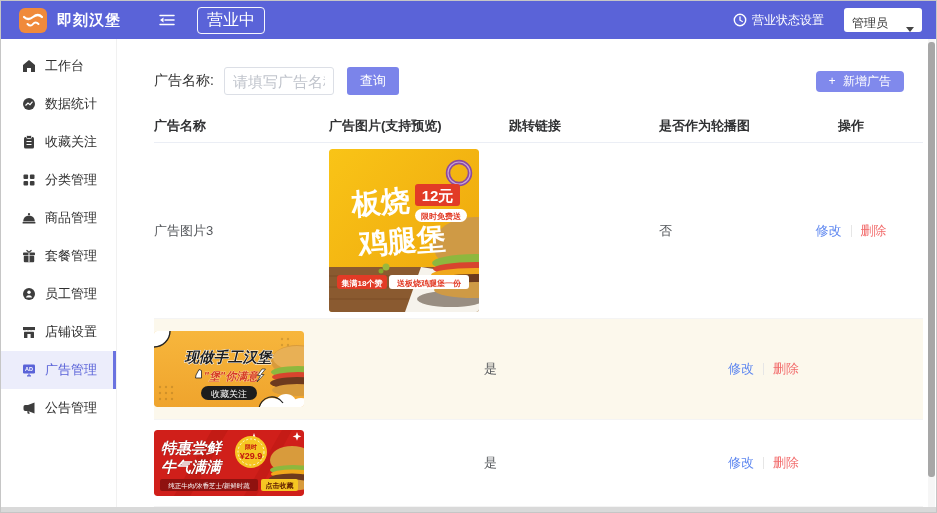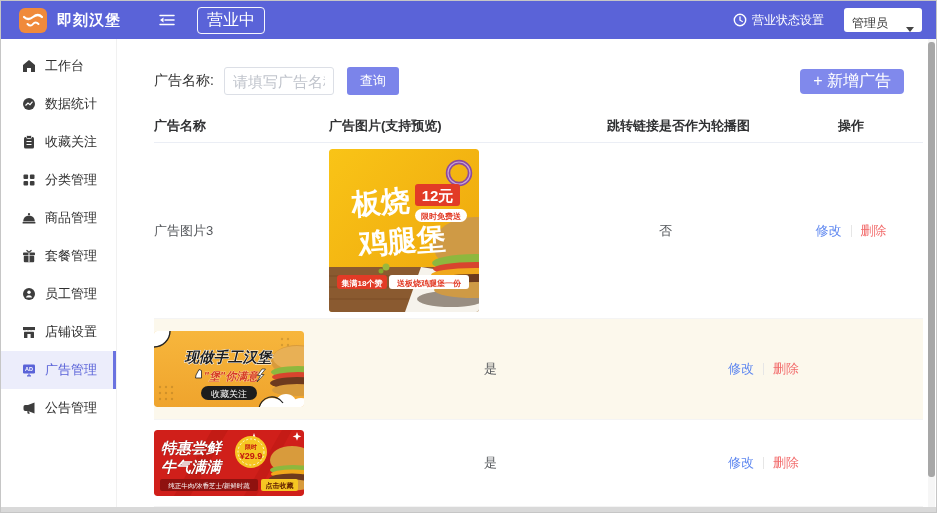--- a/index.html
+++ b/index.html
@@ -24,33 +24,33 @@
   .side-item.active { background:#ecedfb; color:#5a63d8; border-right:3px solid #6a72e0; }
   .side-item.active svg { color:#5a63d8; }
 
   
   .main { position:absolute; top:38px; left:116px; right:8px; bottom:5px; background:#fff; padding:28px 0 0 37px; }
   .search-row { display:flex; align-items:center; }
   .search-label { font-size:14px; color:#333; }
   .search-input { width:110px; height:28px; margin-left:10px; border:1px solid #dcdfe6; border-radius:3px; font-size:15px; padding:0 8px; color:#333; outline:none; font-family:"Liberation Sans", sans-serif; }
   .search-input::placeholder { color:#c0c4cc; }
   .btn-query { width:52px; height:28px; margin-left:13px; background:#7b84ea; color:#fff; border:none; border-radius:3px; font-size:13px; cursor:pointer; font-family:"Liberation Sans", sans-serif; }
-  .btn-add { margin-left:auto; margin-right:24px; background:#8089ec; color:#fff; border:none; border-radius:4px; font-size:16px; padding:2px 13px; cursor:pointer; font-family:Liberation Sans, sans-serif; }
+  .btn-add { margin-left:auto; margin-right:24px; background:#8089ec; color:#fff; border:none; border-radius:4px; font-size:12px; padding:2px 13px; cursor:pointer; font-family:Liberation Mono, monospace; }
 
   
   .table { margin-top:14px; width:769px; }
   .thead { display:flex; align-items:center; height:34px; font-size:13px; font-weight:bold; color:#303133; border-bottom:1px solid #ebeef5; }
   .trow { display:flex; align-items:center; font-size:13px; color:#55585c; border-bottom:1px solid #f4f4f4; }
   .trow.hl { background:#fcf8ec; }
   .pad-1 { padding:6px 0; }
   .pad-2 { padding:12px 0; }
   .pad-3 { padding:10px 0; }
   .c-name { width:175px; }
   .c-img  { width:180px; }
-  .c-link { width:150px; text-align:right; }
+  .c-link { width:150px; text-align:left; }
   .c-car  { width:120px; }
   .c-op   { flex:1; display:flex; align-items:center; justify-content:center; gap:9px; }
   .link-edit { color:#5e87f0; cursor:pointer; }
   .link-del  { color:#f26c6c; cursor:pointer; }
   .op-div { width:1px; height:12px; background:#e6e6e6; }
   .ad-img { display:block; border-radius:3px; cursor:pointer; }
 
   
   .vscroll { position:absolute; top:38px; right:1px; bottom:5px; width:7px; background:#f6f6f6; }
   .vthumb { position:absolute; top:3px; left:0; width:7px; height:93%; background:#a7a7a7; border-radius:3px; }

